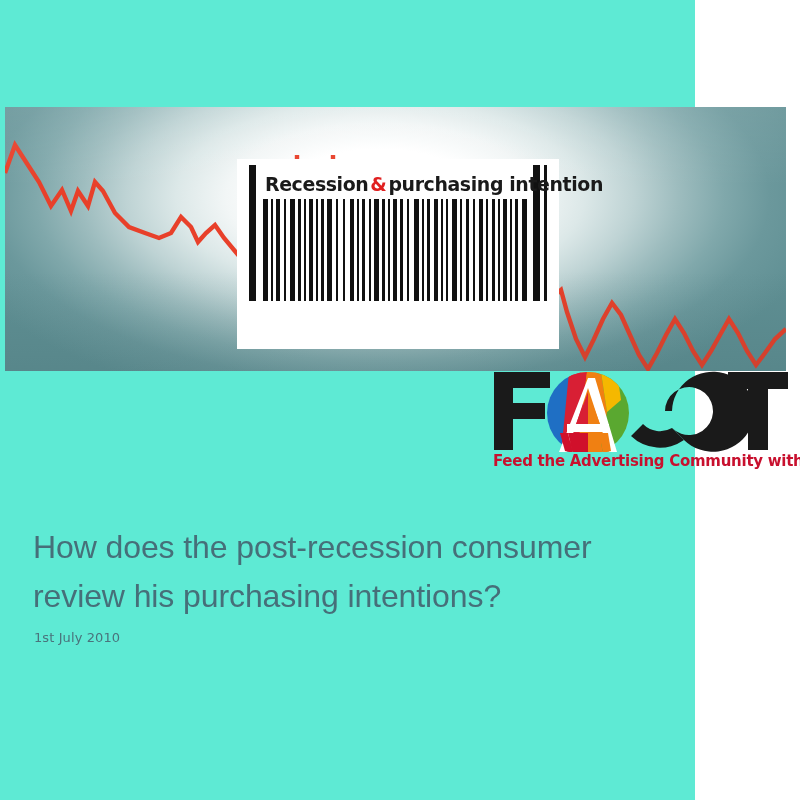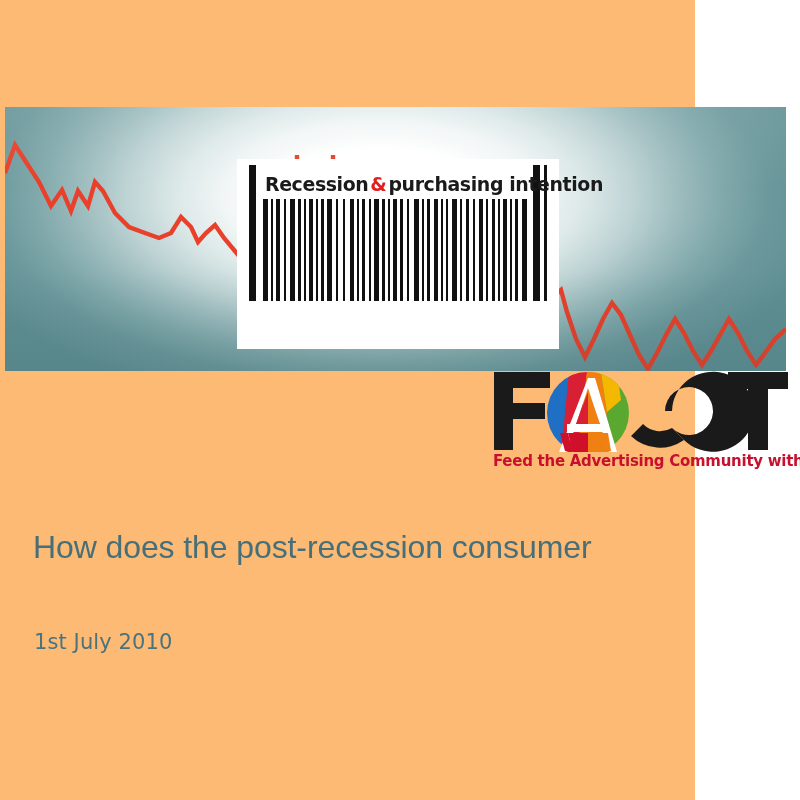--- a/index.html
+++ b/index.html
@@ -13,21 +13,21 @@
     font-family: "Liberation Sans", sans-serif;
     overflow: hidden;
     position: relative;
   }
 
   .slide {
     position: absolute;
     left: 0; top: 0;
     width: 695px;
     height: 800px;
-    background: #fdba74;
+    background: #5eead4;
   }
 
   
   .banner {
     position: absolute;
     left: 5px;
     top: 107px;
     width: 781px;
     height: 264px;
     overflow: hidden;
@@ -163,21 +163,21 @@
     color: #466f79;
     letter-spacing: -0.1px;
   }
   .title .line { display: block; }
 
   .subtitle {
     position: absolute;
     left: 34px;
     top: 630px;
     font-family: "DejaVu Sans", sans-serif;
-    font-size: 21px;
+    font-size: 13px;
     color: #4a737c;
     letter-spacing: 0.1px;
   }
 </style>
 </head>
 <body>
 
 <div class="slide">
 
   <div class="banner">
@@ -312,17 +312,18 @@
       <g fill="#1a1a1a">
         <path d="M236,2 L296,2 L296,19 L276,19 L276,80 L256,80 L256,19 L236,19 Z"></path>
       </g>
     </svg>
 
     <div class="logo-tagline">Feed the Advertising Community with Trends</div>
   </div>
 
   <div class="title">
     <span class="line">How does the post-recession consumer</span>
+    <span class="line">review his purchasing intentions?</span>
   </div>
 
   <div class="subtitle">1st July 2010</div>
 
 </div>
 
 </body></html>

